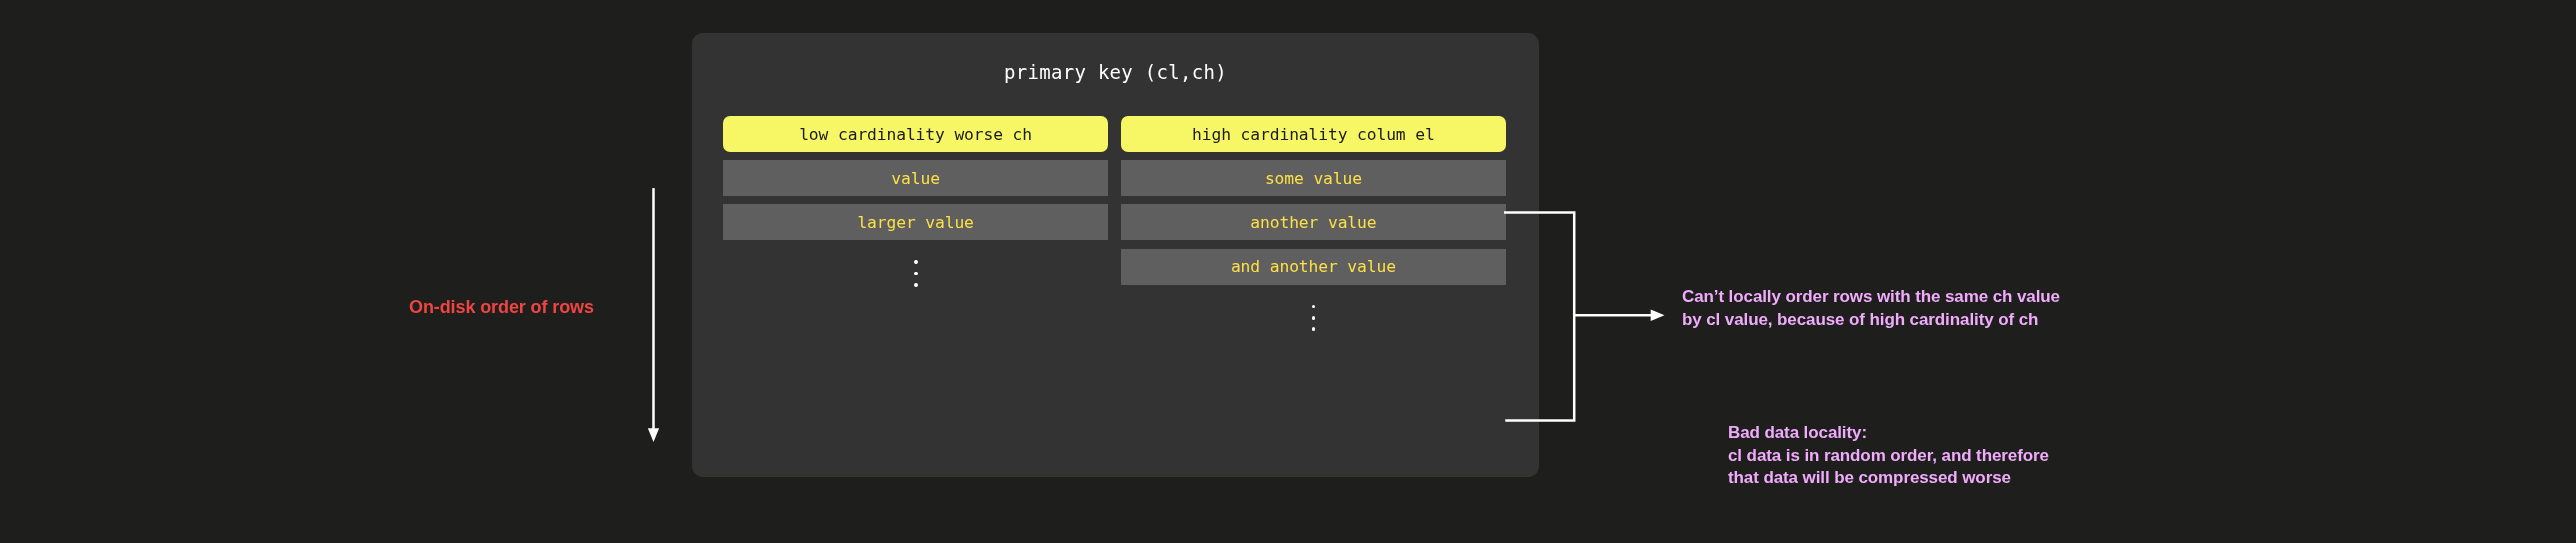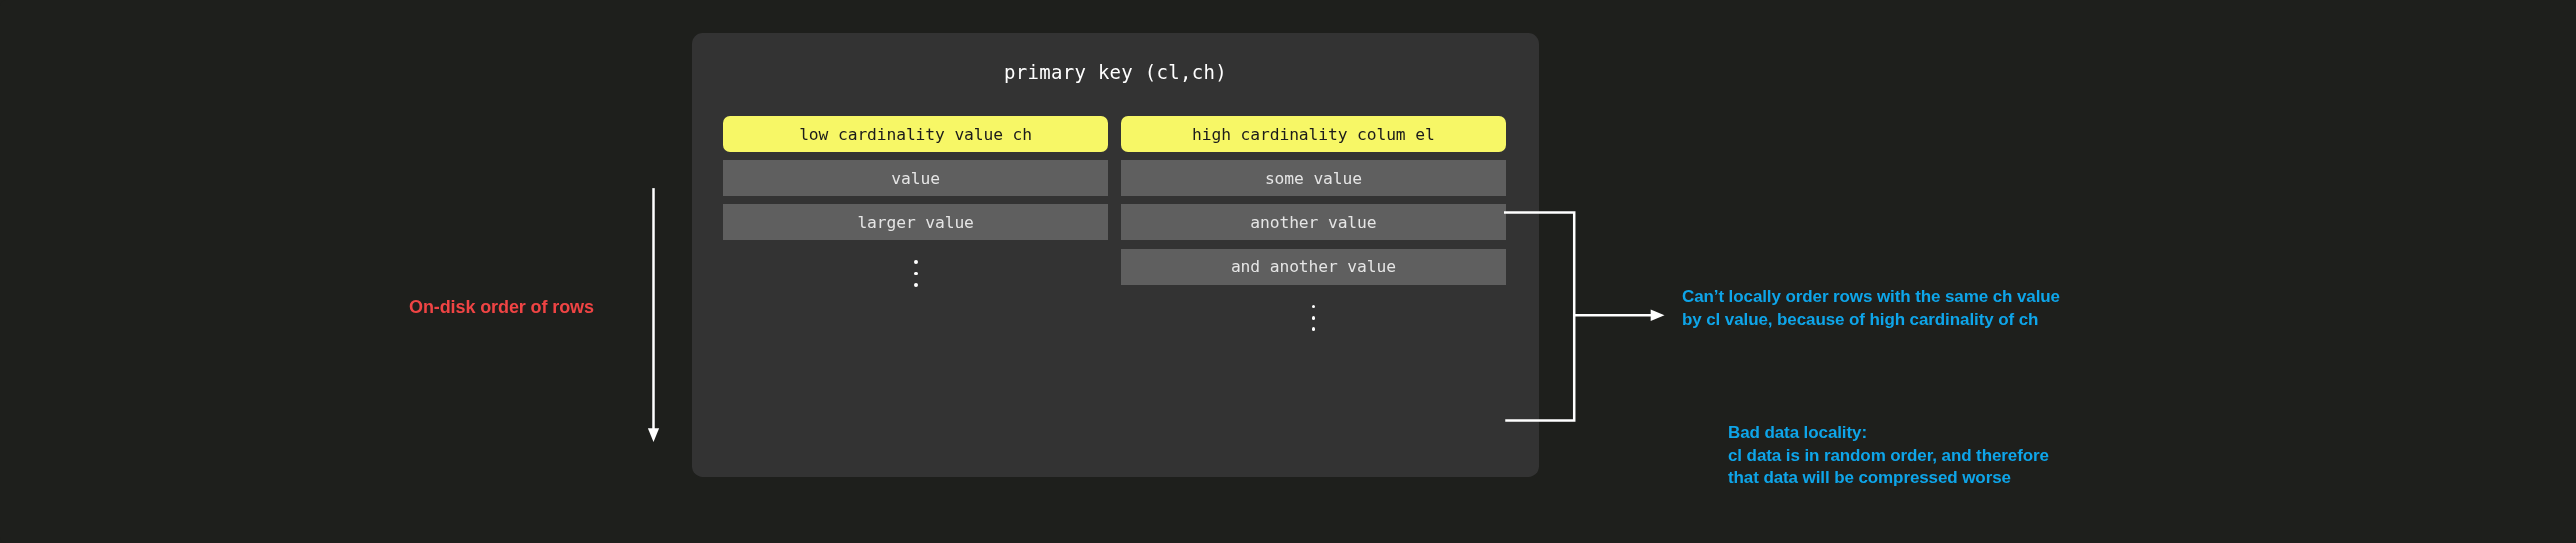--- a/index.html
+++ b/index.html
@@ -96,21 +96,21 @@
     justify-content: center;
     font-family: "DejaVu Sans Mono", "Liberation Mono", monospace;
     font-size: 16.3px;
     letter-spacing: -0.1px;
     white-space: nowrap;
     overflow: hidden;
   }
 
   .cell {
     background: #5f5f5f;
-    color: #e5e5e5;
+    color: #fde047;
     height: 36px;
     display: flex;
     align-items: center;
     justify-content: center;
     font-family: "DejaVu Sans Mono", "Liberation Mono", monospace;
     font-size: 16.3px;
     letter-spacing: -0.1px;
     white-space: nowrap;
     overflow: hidden;
   }
@@ -137,21 +137,21 @@
     position: absolute;
     left: 1504px;
     top: 207px;
     width: 163px;
     height: 219px;
   }
 
   
   .note {
     position: absolute;
-    color: #0ea5e9;
+    color: #f0abfc;
     font-size: 17px;
     font-weight: bold;
     line-height: 1.33;
     letter-spacing: -0.1px;
     white-space: pre-line;
   }
   .note-top  { left: 1682px; top: 286px; }
   .note-bot  { left: 1682px; top: 422px; margin-left: 46px; }
 </style>
 </head>
@@ -165,21 +165,21 @@
     <line x1="20" y1="2" x2="20" y2="392" stroke="#ffffff" stroke-width="4"></line>
     <polygon points="20,408 11,386 29,386" fill="#ffffff"></polygon>
   </svg>
 
   <div class="card">
     <div class="card-title">primary key (cl,ch)</div>
 
     <div class="columns">
 
       <div class="col">
-        <div class="col-head">low cardinality value ch</div>
+        <div class="col-head">low cardinality worse ch</div>
         <div class="cell">value</div>
         <div class="cell">larger value</div>
         <div class="vdots">
           <i></i>
             <i></i>
             <i></i>
         </div>
       </div>
 
       <div class="col">

